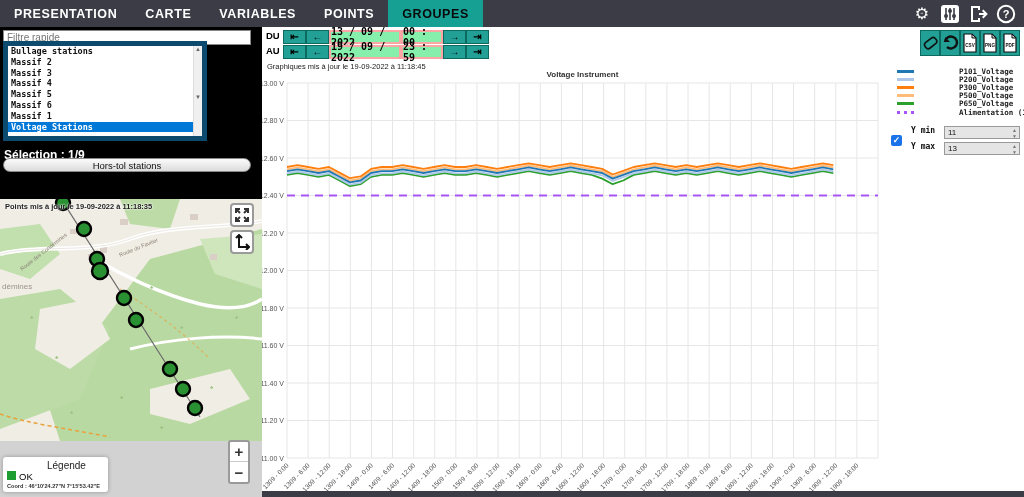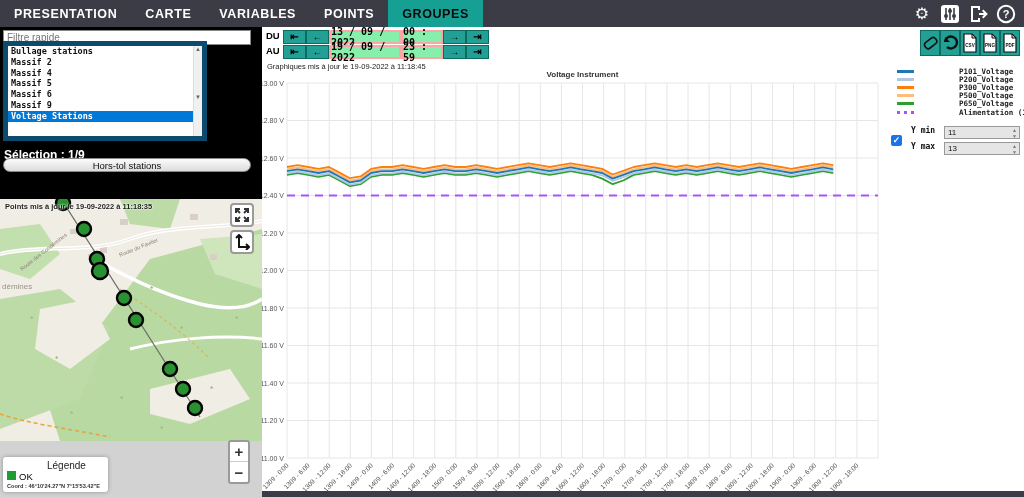--- a/index.html
+++ b/index.html
@@ -128,24 +128,25 @@
         </svg>
     </div>
   </div>
 </div>
 
 <div id="left-col">
   <input id="filter-input" placeholder="Filtre rapide" style="">
   <div id="group-list">
     <div class="group-row">Bullage stations</div>
       <div class="group-row">Massif 2</div>
+      <div class="group-row">Massif 3</div>
       <div class="group-row">Massif 4</div>
       <div class="group-row">Massif 5</div>
       <div class="group-row">Massif 6</div>
-      <div class="group-row">Massif 9</div>
+      <div class="group-row">Massif 1</div>
       <div class="group-row selected">Voltage Stations</div>
       <div id="list-scroll">▲<br><br><br><br><br><br><br><br>▼</div>
   </div>
   <div id="selection-text">Sélection : 1/9</div>
   <div id="hors-tol-btn">Hors-tol stations</div>
 
   <div id="map">
     <svg width="262" height="325" viewBox="0 0 262 325">
       <rect x="0" y="0" width="262" height="242" fill="#f0ede4"></rect>
 

